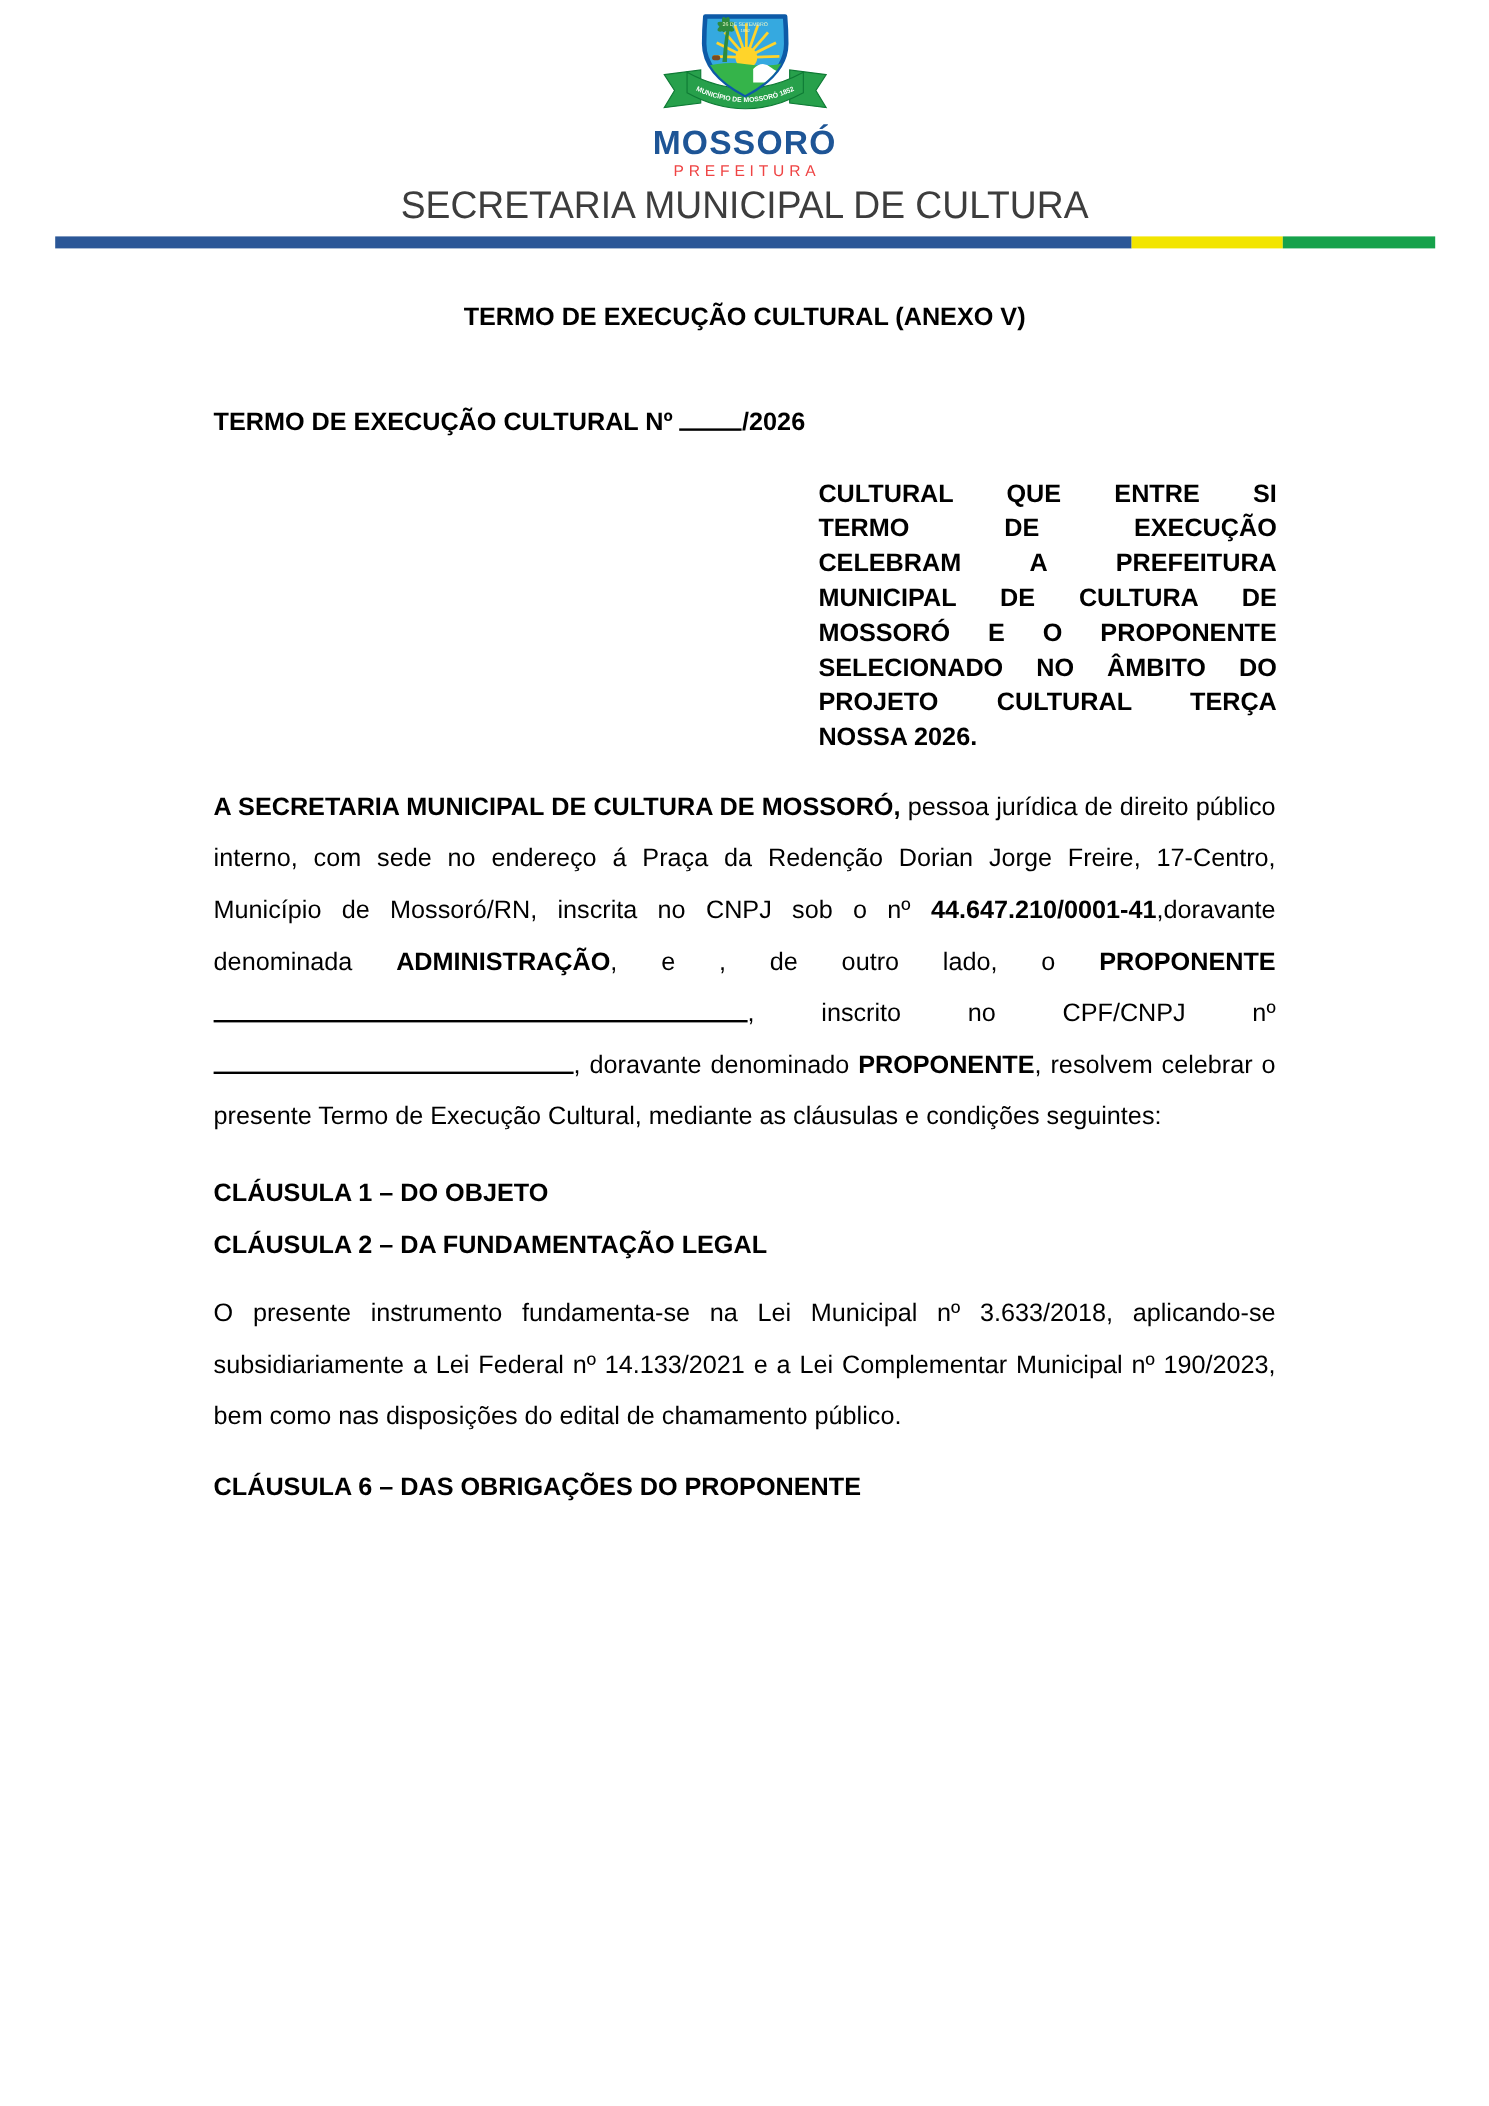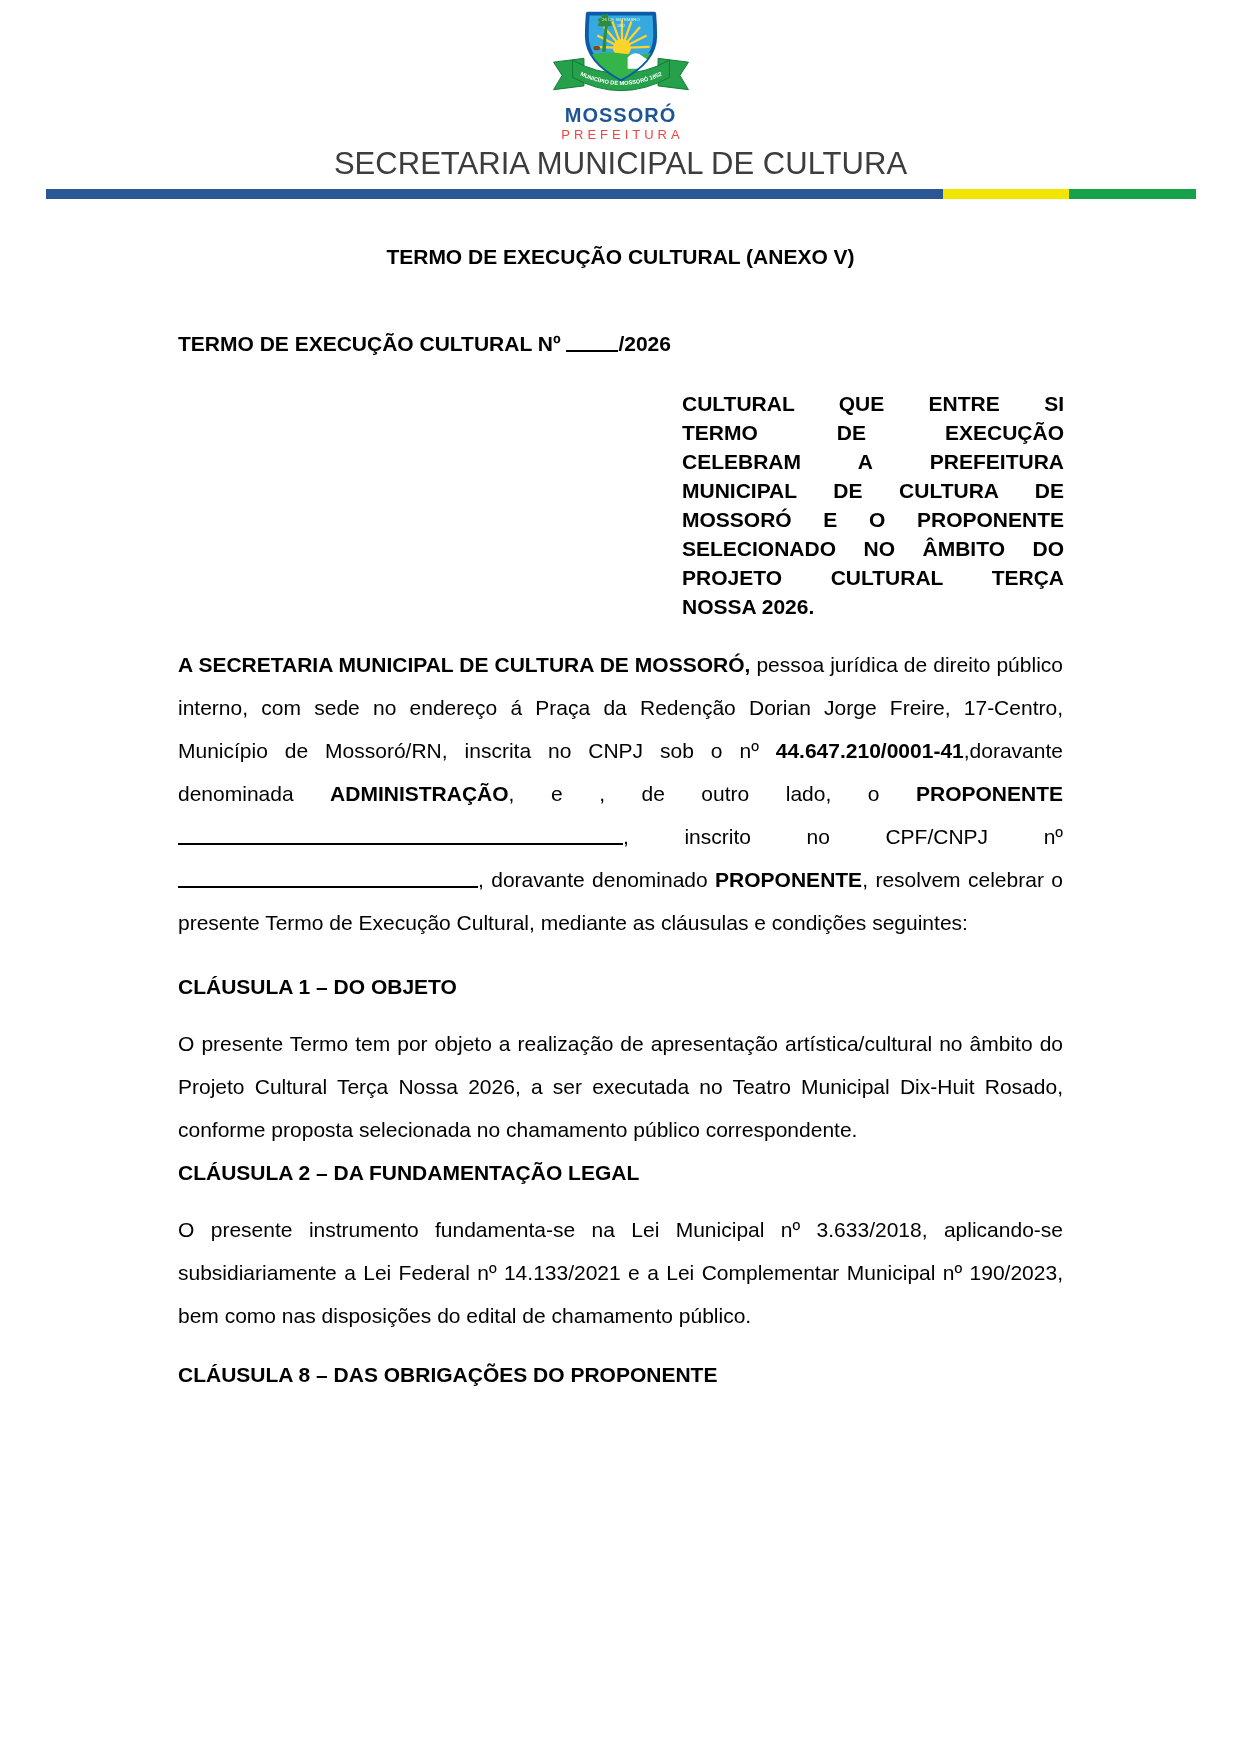--- a/index.html
+++ b/index.html
@@ -2,21 +2,21 @@
 <html><head>
 <meta charset="utf-8">
 <style>
   html,body{margin:0;padding:0;background:#ffffff;}
   body{width:1241px;font-family:"Liberation Sans",sans-serif;color:#000;}
   .page{position:relative;width:1241px;height:1755px;background:#fff;overflow:hidden;}
 
   
   .logo-block{padding-top:8px;text-align:center;}
   .crest-svg{width:170px;height:95px;display:block;margin:0 auto;}
-  .wordmark{font-size:20px;font-weight:bold;letter-spacing:1px;line-height:1;margin-top:2px;}
+  .wordmark{font-size:28px;font-weight:bold;letter-spacing:1px;line-height:1;margin-top:2px;}
   .wordmark-sub{font-size:13px;letter-spacing:4px;line-height:1;margin-top:3px;padding-left:4px;}
   .department{font-size:32px;line-height:1.1;margin-top:5px;transform:scaleX(0.97);}
 
   .tricolor-bar{width:1150px;height:10px;margin:8px auto 0;display:flex;}
   .tricolor-bar .seg-blue{width:78%;height:100%;}
   .tricolor-bar .seg-yellow{width:11%;height:100%;}
   .tricolor-bar .seg-green{width:11%;height:100%;}
 
   
   .content{margin:0 178px;font-size:21px;}
@@ -118,20 +118,19 @@
         <div class="ep-line">MOSSORÓ E O PROPONENTE</div>
         <div class="ep-line">SELECIONADO NO ÂMBITO DO</div>
         <div class="ep-line">PROJETO CULTURAL TERÇA</div>
         <div class="ep-line last">NOSSA 2026.</div>
       </div>
 
     <p class="preamble" id="preamble"><span class="bold">A SECRETARIA MUNICIPAL DE CULTURA DE MOSSORÓ,</span><span class=""> pessoa jurídica de direito público interno, com sede no endereço á Praça da Redenção Dorian Jorge Freire, 17-Centro, Município de Mossoró/RN, inscrita no CNPJ sob o nº </span><span class="bold">44.647.210/0001-41</span><span class="">,doravante denominada </span><span class="bold">ADMINISTRAÇÃO</span><span class="">, e , de outro lado, o </span><span class="bold">PROPONENTE</span><span class=""> </span><span class="blank" style="width: 445px;"></span><span class="">, inscrito no CPF/CNPJ nº </span><span class="blank" style="width: 300px;"></span><span class="">, doravante denominado </span><span class="bold">PROPONENTE</span><span class="">, resolvem celebrar o presente Termo de Execução Cultural, mediante as cláusulas e condições seguintes:</span></p>
 
     <section id="clauses">
         <div class="clause-heading">CLÁUSULA 1 – DO OBJETO</div>
-        <p class="clause-body" style="margin: 14px 0px 0px;">O presente Termo tem por objeto a realização de apresentação artística/cultural no âmbito do Projeto Cultural Terça Nossa 2026, a ser executada no Teatro Municipal Dix-Huit Rosado, conforme proposta selecionada no chamamento público correspondente.</p>
         <div class="clause-heading">CLÁUSULA 2 – DA FUNDAMENTAÇÃO LEGAL</div>
         <p class="clause-body" style="margin: 14px 0px 16px;">O presente instrumento fundamenta-se na Lei Municipal nº 3.633/2018, aplicando-se subsidiariamente a Lei Federal nº 14.133/2021 e a Lei Complementar Municipal nº 190/2023, bem como nas disposições do edital de chamamento público.</p>
-        <div class="clause-heading">CLÁUSULA 8 – DAS OBRIGAÇÕES DO PROPONENTE</div>
+        <div class="clause-heading">CLÁUSULA 6 – DAS OBRIGAÇÕES DO PROPONENTE</div>
       </section>
 
   </main>
 </div>
 
 </body></html>

